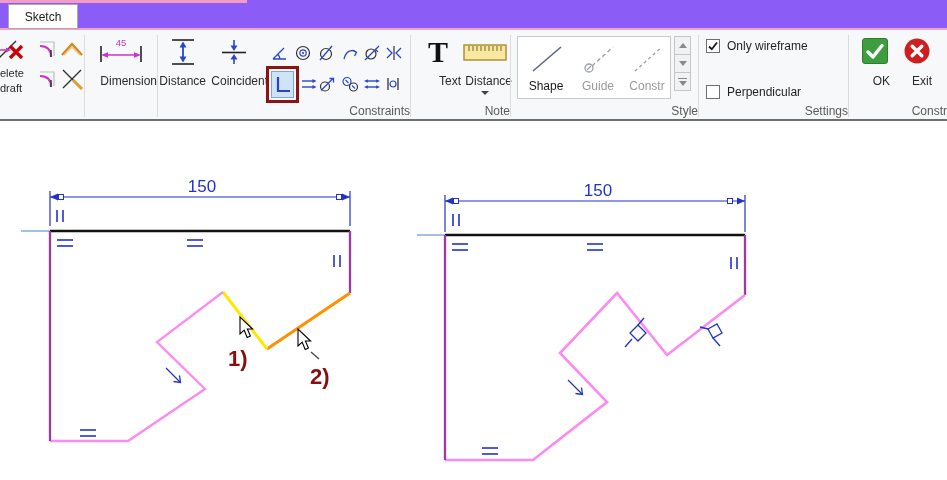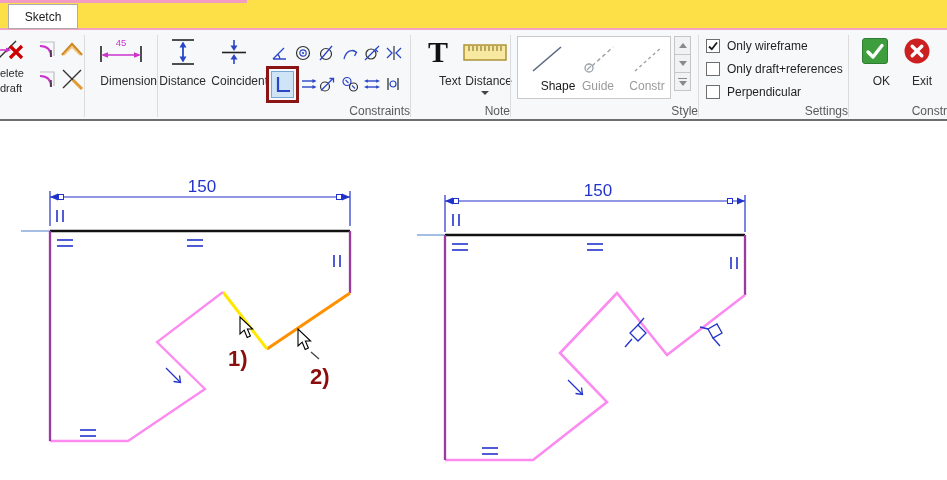--- a/index.html
+++ b/index.html
@@ -1,38 +1,38 @@
 <!DOCTYPE html>
 <html><head>
 <meta charset="utf-8">
 <style>
   * { box-sizing: border-box; margin: 0; padding: 0; }
   html,body { width: 947px; height: 480px; background:#fff; font-family:"Liberation Sans",sans-serif; overflow:hidden; }
-  .screen { position:relative; width:947px; height:360px; background:#fde047;text-decoration:underline; }
+  .screen { position:relative; width:947px; height:360px; background:#8b5cf6;text-decoration:underline; }
 
   
   .pink-strip { position:absolute; left:0; top:0; width:247px; height:3px; background:#F29CC3; }
   .tab { position:absolute; left:8px; top:4px; width:70px; height:25px; background:#fff;
          border:1px solid #ababab; display:flex; align-items:center; justify-content:center;
          font-size:12px; color:#1a1a1a; z-index:3; }
 
   
   .ribbon { position:absolute; left:0; top:28px; width:947px; height:93px;
             background:#f7f8fa; border-top:2px solid #F2A3C4; border-bottom:2px solid #6e6e6e; }
   .sep { position:absolute; top:5px; width:1px; height:82px; background:#dcdcdc; }
   .grouplabel { position:absolute; top:74px; height:14px; font-size:12px; color:#5a5a5a; text-align:right; }
   .biglabel { position:absolute; top:44px; height:14px; font-size:12px; color:#2b2b2b; text-align:right; white-space:nowrap; }
   .icon { position:absolute; }
   .two-line { position:absolute; left:0; top:36px; width:40px; font-size:11px; color:#2b2b2b; line-height:15px; }
 
   
   .gallery { position:absolute; left:517px; top:6px; width:154px; height:63px; background:#fff; border:1px solid #c9c9c9; }
   .gal-item { position:absolute; top:2px; height:57px; }
   .gal-label { position:absolute; top:40px; width:100%; text-align:center; font-size:12px; }
-  .gal-on { color:#1a1a1a;margin-left:12px; }
+  .gal-on { color:#1a1a1a; }
   .gal-off { color:#9a9a9a; }
   .scrollcol { position:absolute; left:674px; top:7px; width:17px; height:59px; }
   .scr-btn { width:17px; height:19px; background:#f1f2f4; border:1px solid #c6c6c6; margin-top:-1px;
              display:flex; align-items:center; justify-content:center; flex-direction:column; }
   .tri-up { width:0; height:0; border-left:4px solid transparent; border-right:4px solid transparent; border-bottom:5px solid #8a8a8a; }
   .tri-dn { width:0; height:0; border-left:4px solid transparent; border-right:4px solid transparent; border-top:5px solid #8a8a8a; }
   .mini-line { width:9px; height:1px; background:#8a8a8a; margin-bottom:2px; }
 
   
   .chk-row { position:absolute; left:706px; height:16px; display:flex; align-items:center; }
@@ -256,24 +256,20 @@
     <div class="sep" style="left:698px"></div>
 
     <div class="chk-row" style="top:8px">
       <div class="chk-box">
         <svg width="12" height="12" viewBox="0 0 12 12" style="position:absolute;left:0;top:0">
           <polyline points="2,6.5 4.8,9.2 10,2.5" fill="none" stroke="#1a1a1a" stroke-width="1.8"></polyline>
         </svg>
       </div>
       <div class="chk-label">Only wireframe</div>
     </div>
-    <div class="chk-row" style="top:31px">
-      <div class="chk-box"></div>
-      <div class="chk-label">Only draft+references</div>
-    </div>
     <div class="chk-row" style="top:54px">
       <div class="chk-box"></div>
       <div class="chk-label">Perpendicular</div>
     </div>
     <div class="grouplabel" style="left:699px;width:149px">Settings</div>
 
     <div class="sep" style="left:848px"></div>
 
     <svg class="icon" style="left:862px;top:8px" width="26" height="26" viewBox="0 0 26 26">
       <rect x="0.5" y="0.5" width="25" height="25" rx="2.5" fill="#3E9E3E" stroke="#2E7D32"></rect>

